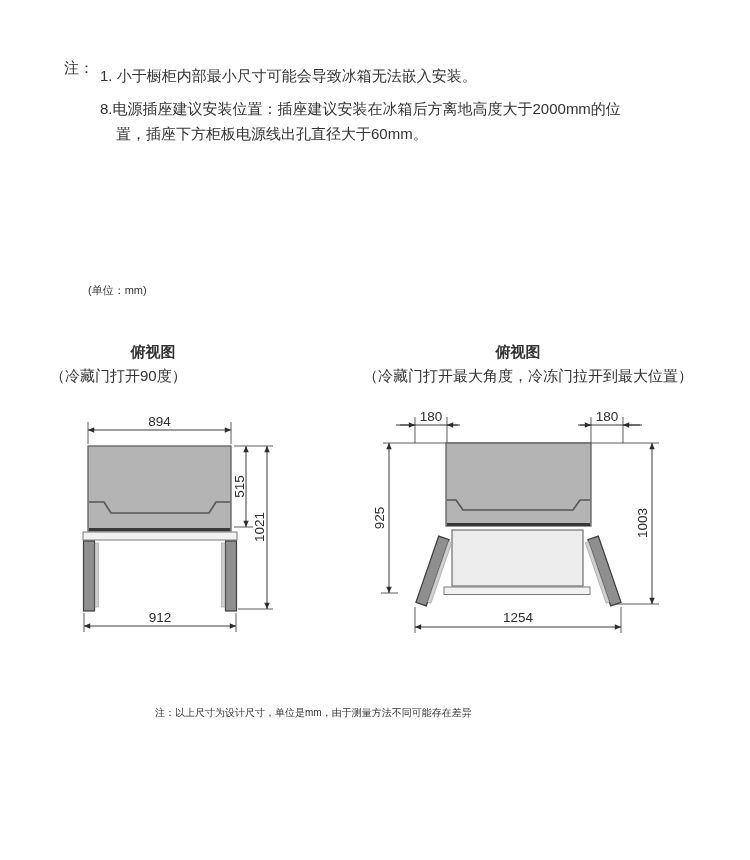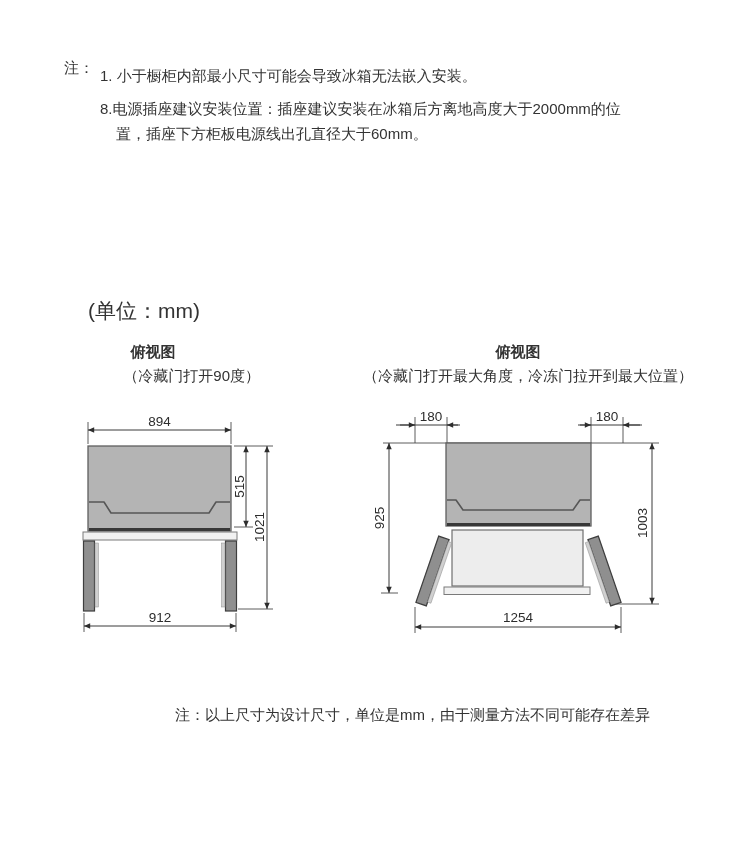--- a/index.html
+++ b/index.html
@@ -6,26 +6,26 @@
   .page{
     position:relative;width:750px;height:860px;background:#ffffff;
     font-family:"Liberation Sans","DejaVu Sans",sans-serif;color:#333333;
     overflow:hidden;
   }
   
   .notes-label{position:absolute;left:64px;top:55px;font-size:15px;line-height:25px;color:#333;}
   .notes-list{position:absolute;left:92px;top:55px;width:538px;font-size:15px;line-height:25px;color:#333;}
   .note-item{margin:8px;padding-left:16px;text-indent:-16px;word-break:break-all;}
   
-  .unit-label{position:absolute;left:88px;top:297px;font-size:21px;color:#333;}
+  .unit-label{position:absolute;left:88px;top:283px;font-size:11px;color:#333;}
   
   .dg-title{position:absolute;font-size:15px;color:#333;text-align:center;font-weight:bold;}
-  .dg-sub{position:absolute;font-size:15px;color:#333;text-align:right;white-space:nowrap;}
+  .dg-sub{position:absolute;font-size:15px;color:#333;text-align:left;white-space:nowrap;}
   
-  .bottom-note{position:absolute;left:155px;top:706px;font-size:15px;color:#333;white-space:nowrap;margin-left:20px;}
+  .bottom-note{position:absolute;left:155px;top:706px;font-size:10px;color:#333;white-space:nowrap;}
   
   svg.draw{position:absolute;left:0;top:0;}
   .ext{stroke:#4a4a4a;stroke-width:0.9;}
   .dimline{stroke:#3a3a3a;stroke-width:1;}
   .dim-text{font-family:"Liberation Sans","DejaVu Sans",sans-serif;font-size:13.5px;fill:#2d2d2d;}
   .fbody{fill:#b4b4b4;stroke:#5f5f5f;stroke-width:1.3;}
   .notch{fill:none;stroke:#565656;stroke-width:1.6;stroke-linejoin:round;}
   .thick{stroke:#383838;stroke-width:3;}
   .strip{fill:#f1f1f1;stroke:#7a7a7a;stroke-width:1;}
   .door{fill:#8f8f8f;stroke:#3e3e3e;stroke-width:1.2;}

